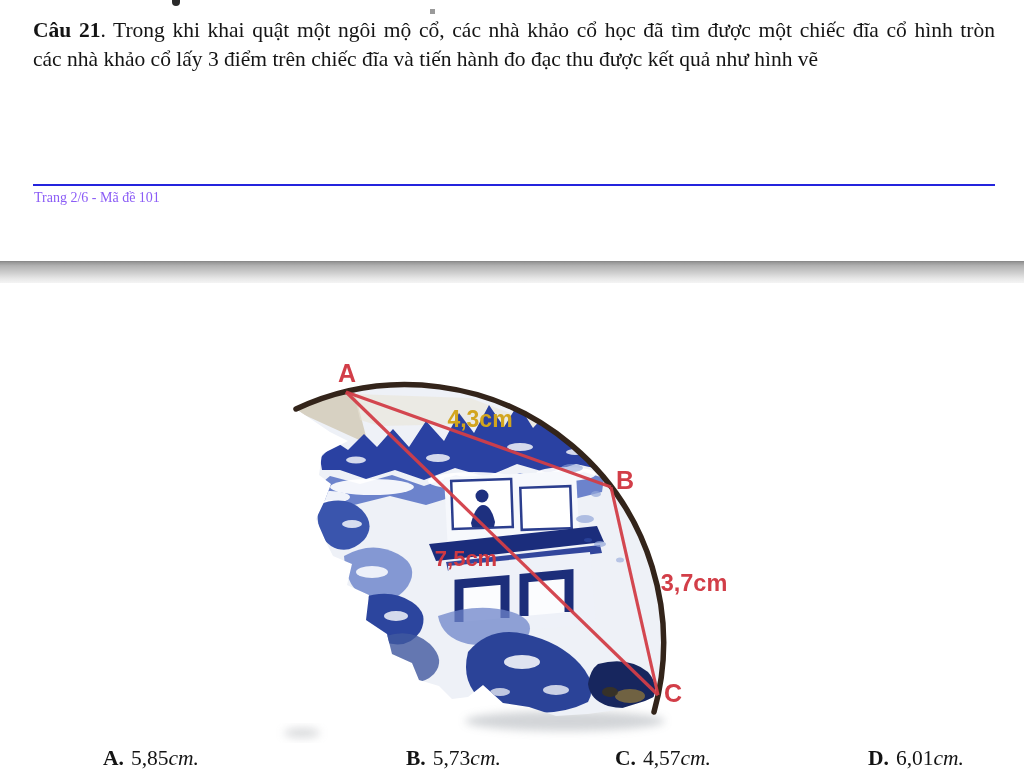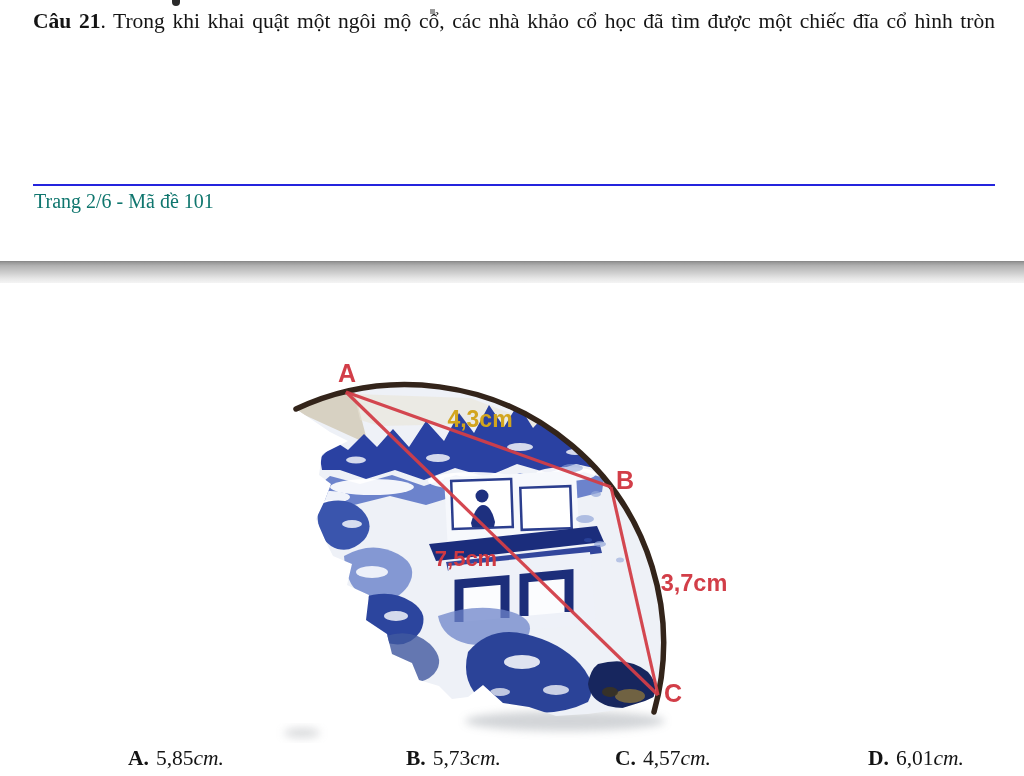--- a/index.html
+++ b/index.html
@@ -8,57 +8,58 @@
     background:#ffffff;
     font-family:"Liberation Serif", serif;
     color:#141414;
   }
   
   .question{
     position:absolute;left:33px;top:7px;width:962px;
     font-size:21.5px;line-height:29px;
   }
   .qline{white-space:nowrap;}
-  .qline.justify{white-space:normal;text-align:justify;text-align-last:justify;}
+  .qline.justify{white-space:normal;text-align:justify;text-align-last:justify;margin-top:9px;}
   .qlabel{font-weight:bold;}
   .math{font-style:italic;}
   .speck{position:absolute;background:#2a2a2a;}
   
   .footer-rule{
     position:absolute;left:33px;top:184px;width:962px;height:2px;
     background:#2424dd;
   }
   .footer-label{
     position:absolute;left:34px;top:190px;
-    font-size:20px;color:#0f766e;
+    font-size:14px;color:#8b5cf6;
   }
   
   .sep-bar{
     position:absolute;left:0;top:261px;width:1024px;height:21px;
     background:linear-gradient(to bottom,#949494 0%,#b2b2b2 18%,#cdcdcd 50%,#e8e8e8 80%,#f4f4f4 100%);
     border-top:1px solid #8a8a8a;
   }
   
   .figure-wrap{position:absolute;left:270px;top:345px;width:480px;height:400px;}
   .figure-wrap svg{display:block;width:480px;height:400px;}
   text{font-family:"Liberation Sans", sans-serif;font-weight:bold;}
   
   .answer{position:absolute;top:746px;font-size:21.5px;white-space:nowrap;}
   .answer .letter{font-weight:bold;margin-right:7px;}
   .answer .unit{font-style:italic;}
-  .ans-a{left:103px;margin-left:25px;} .ans-b{left:358px;margin-left:48px;} .ans-c{left:615px;text-align:center;} .ans-d{left:868px;font-family:Liberation Serif, serif;}
+  .ans-a{left:103px;} .ans-b{left:358px;margin-left:48px;} .ans-c{left:615px;text-align:center;} .ans-d{left:868px;font-family:Liberation Serif, serif;}
 </style>
 </head>
 <body>
 
 <div class="speck" style="left:172px;top:0;width:8px;height:6px;border-radius:0 0 4px 4px;"></div>
 <div class="speck" style="left:430px;top:9px;width:5px;height:5px;background:#9a9a9a;"></div>
 
 <div class="question">
   <div class="qline justify"><span class="qlabel">Câu 21</span><span>. Trong khi khai quật một ngôi mộ cổ, các nhà khảo cổ học đã tìm được một chiếc đĩa cổ hình tròn</span></div>
+  <div class="qline"><span>các nhà khảo cổ lấy 3 điểm trên chiếc đĩa và tiến hành đo đạc thu được kết quả như hình vẽ</span></div>
 </div>
 
 <div class="footer-rule"></div>
 <div class="footer-label">Trang 2/6 - Mã đề 101</div>
 
 <div class="sep-bar"></div>
 
 <div class="figure-wrap">
 <svg viewBox="270 345 480 400" xmlns="http://www.w3.org/2000/svg">
   <defs>

